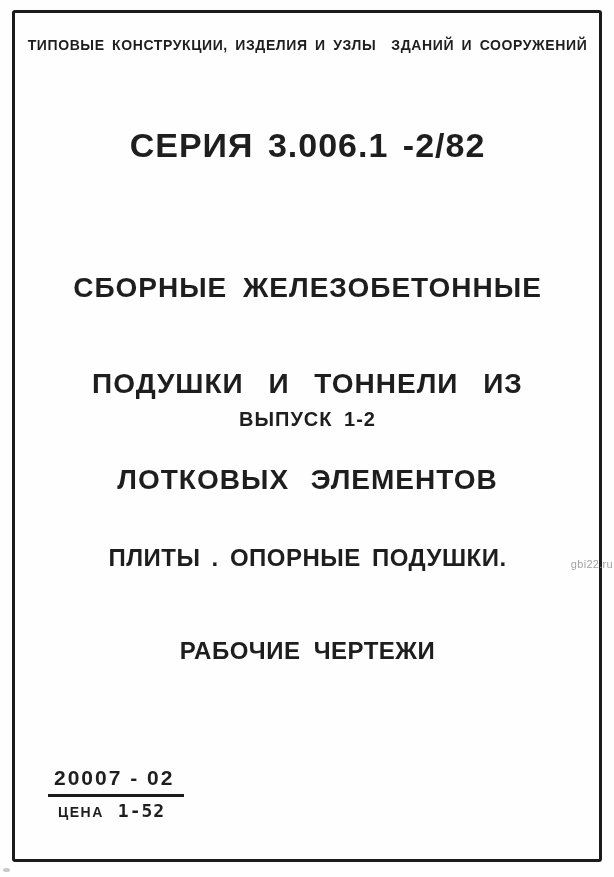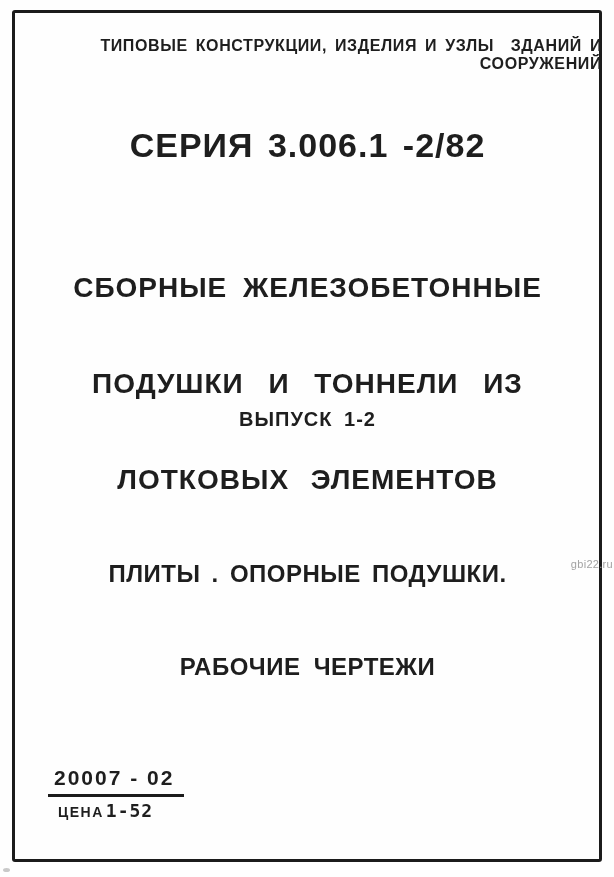--- a/index.html
+++ b/index.html
@@ -25,24 +25,23 @@
   .centered {
     position: absolute;
     left: 13px; width: 589px;
     text-align: center;
     font-weight: bold;
     white-space: pre-wrap;
   }
 
   .doc-header {
     top: 37px;
-    font-size: 16px;
+    font-size: 14px;
     letter-spacing: 0.6px;
     word-spacing: 3px;
-    text-align: right;
   }
 
   .series {
     top: 126px;
     font-size: 34px;
     letter-spacing: 1px;
     word-spacing: 4px;
   }
 
   .main-title { top: 208px; line-height: 32px; font-size: 28px; }
@@ -50,21 +49,21 @@
   .main-title .t2 { letter-spacing: 1px; word-spacing: 16px; }
   .main-title .t3 { letter-spacing: 1px; word-spacing: 13px; }
 
   .issue {
     top: 408px;
     font-size: 20px;
     letter-spacing: 1px;
     word-spacing: 5px;
   }
 
-  .subtitle { top: 496px; line-height: 31px; font-size: 24px; }
+  .subtitle { top: 480px; line-height: 31px; font-size: 24px; }
   .subtitle .s1 { letter-spacing: 0.5px; word-spacing: 4px; }
   .subtitle .s2 { letter-spacing: 0.5px; word-spacing: 6px; }
 
   .watermark {
     position: absolute;
     right: 1px; top: 558px;
     font-size: 11px;
     font-weight: normal;
     color: #a3a3a3;
     letter-spacing: 0.3px;
@@ -85,21 +84,21 @@
     letter-spacing: 2px;
     padding: 0 10px 4px 6px;
     border-bottom: 3px solid #1b1b1b;
     white-space: pre;
   }
   .price-row {
     margin-top: 3px;
     padding-left: 10px;
     display: flex;
     align-items: baseline;
-    gap: 2px;
+    gap: 14px;
   }
   .price-label {
     font-weight: bold;
     font-size: 14px;
     letter-spacing: 1.5px;
   }
   .price-value {
     font-family: "DejaVu Sans Mono", monospace;
     font-weight: bold;
     font-size: 18px;

